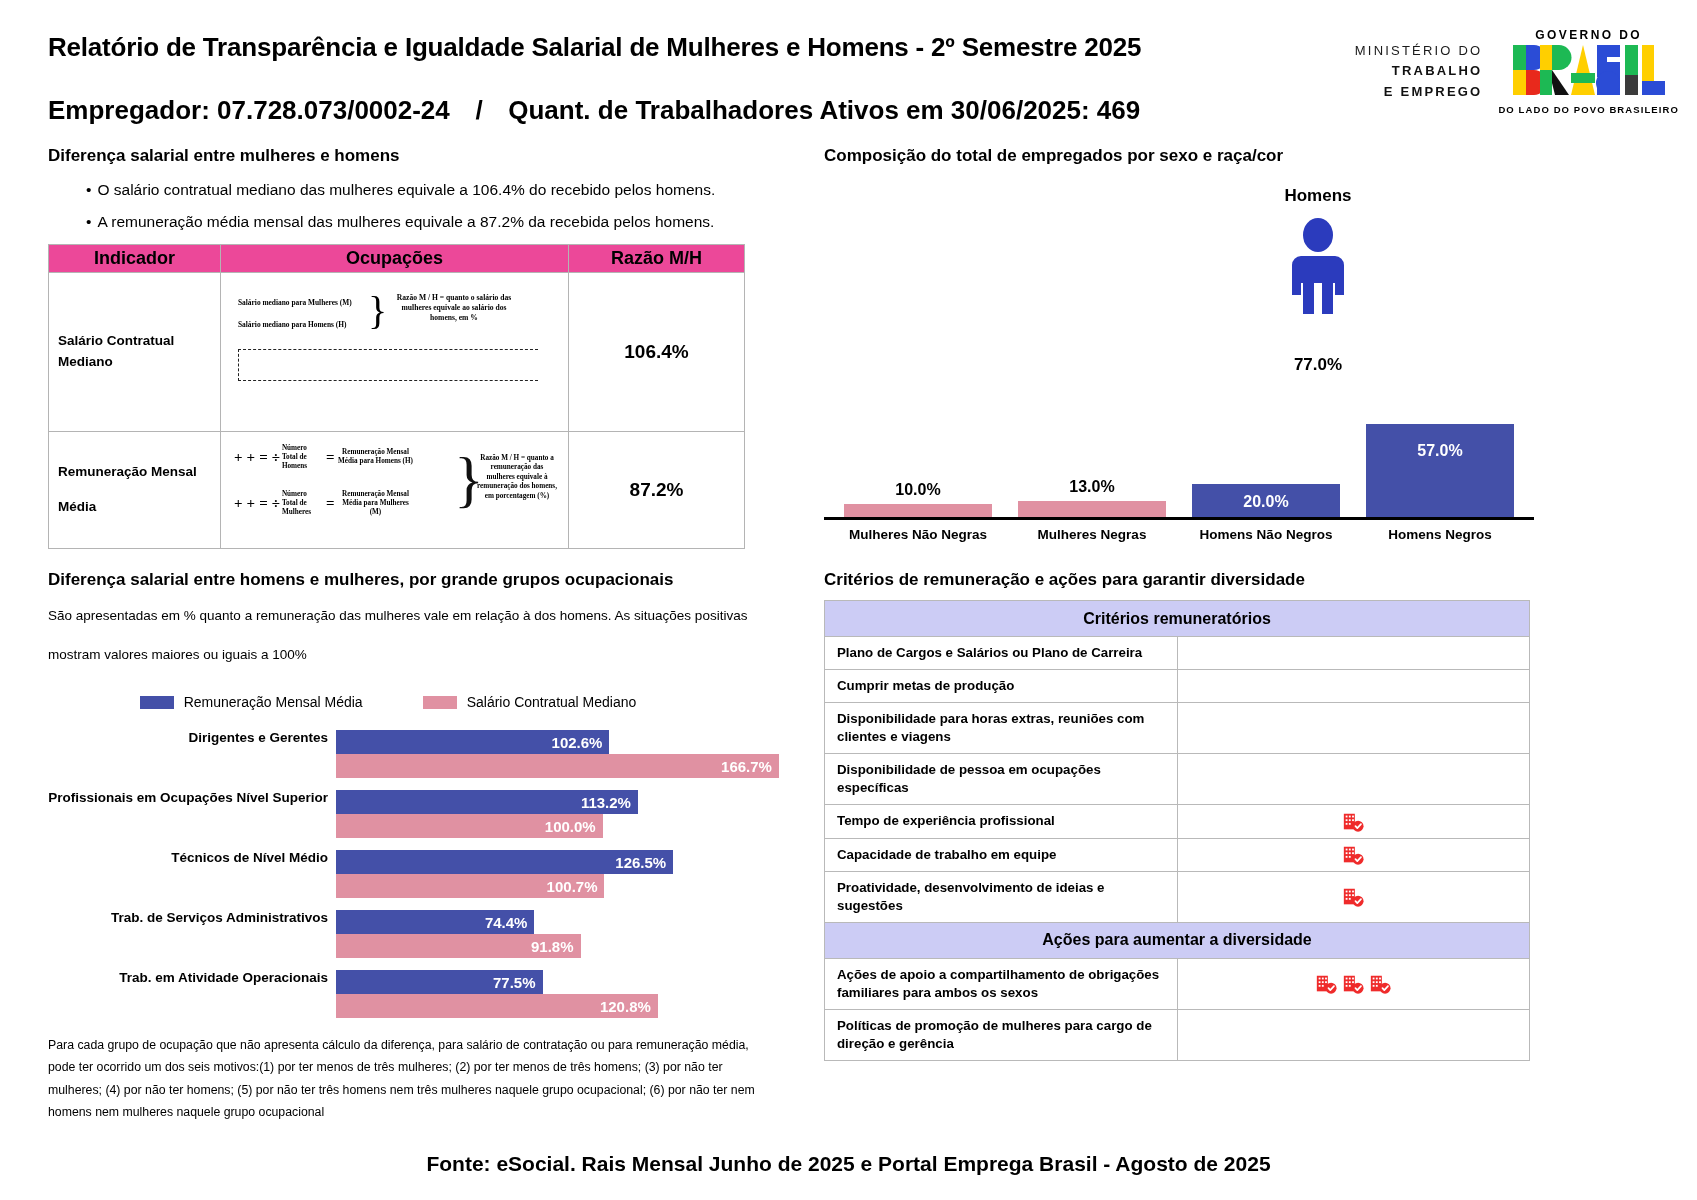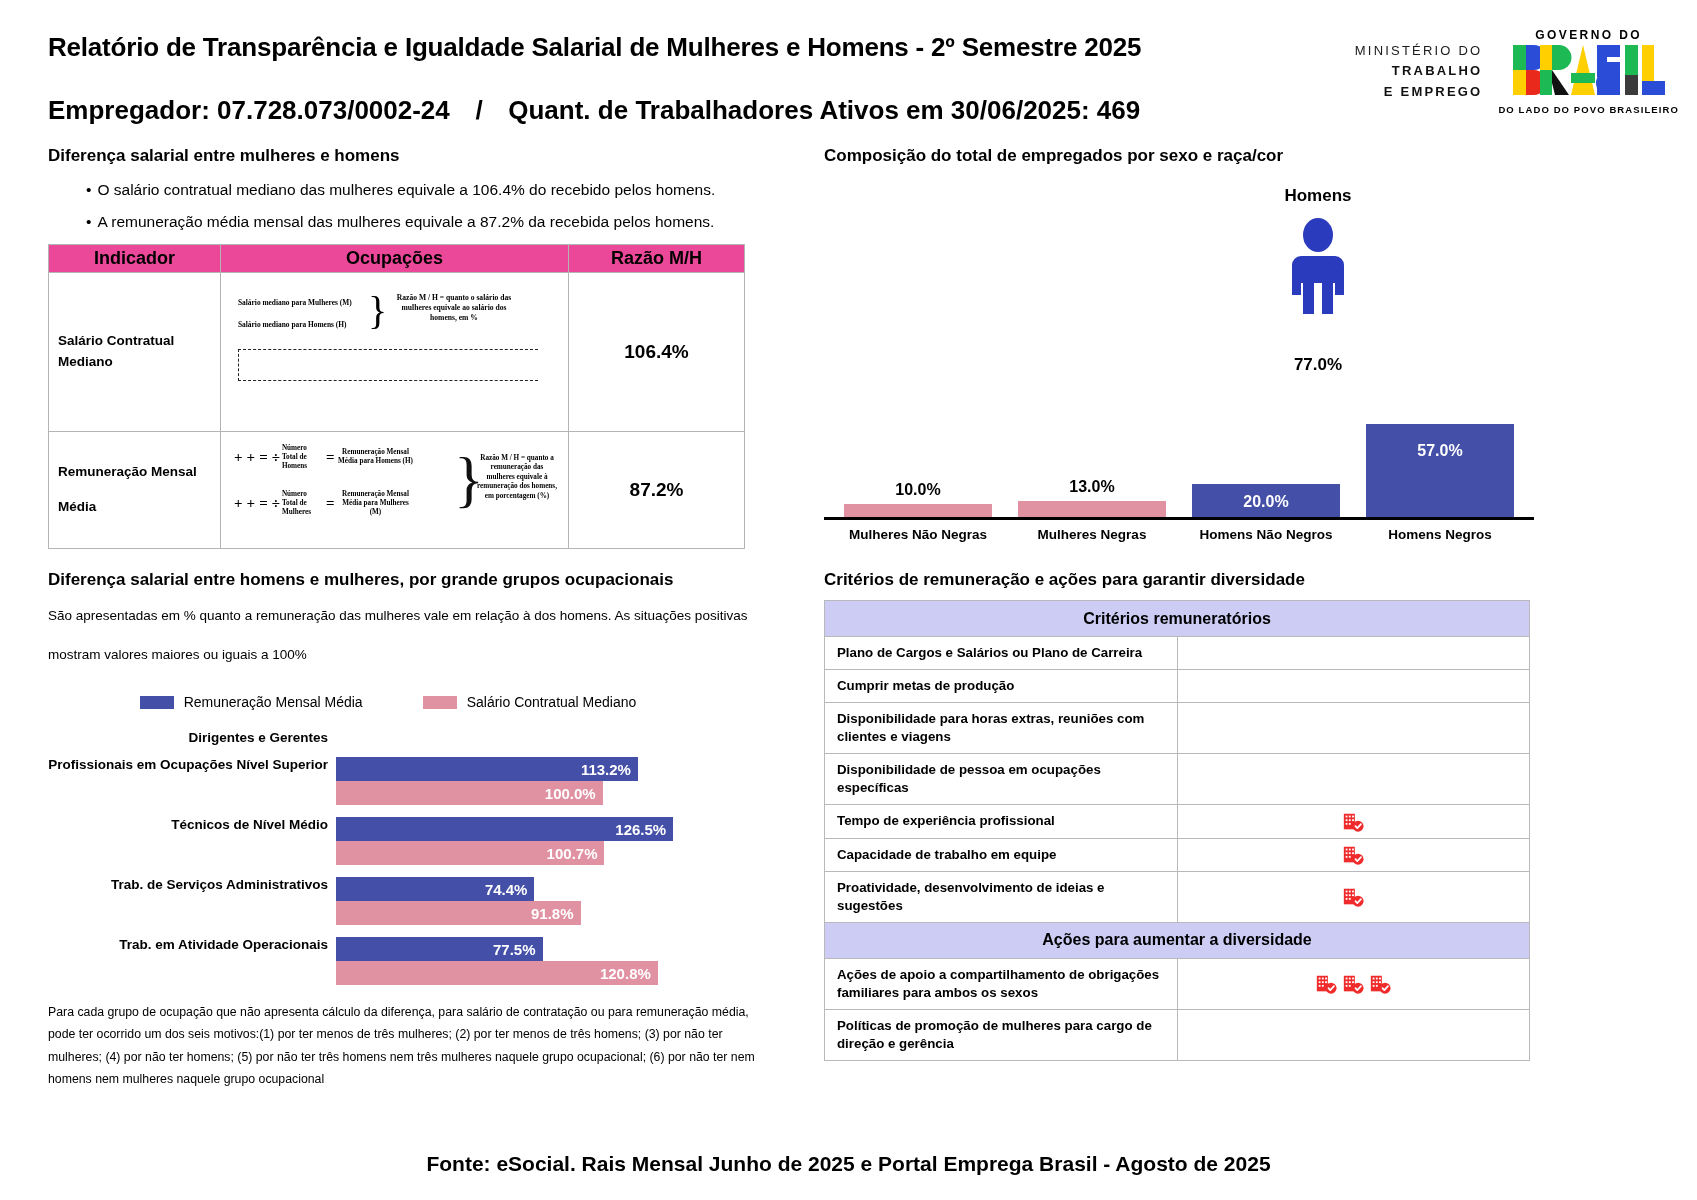--- a/index.html
+++ b/index.html
@@ -285,20 +285,28 @@
     <div class="legend-item">
       <span class="legend-swatch" style="background:#e091a2"></span>
       <span>Salário Contratual Mediano</span>
     </div>
   </div>
 
   <div class="occ-chart">
 
     <div class="occ-row">
       <div class="occ-label">Dirigentes e Gerentes</div>
+      <div class="occ-bars">
+        <div class="obar" style="width:60.5%;background:#4450a8">
+          <span class="val">102.6%</span>
+        </div>
+        <div class="obar" style="width:98%;background:#e091a2">
+          <span class="val">166.7%</span>
+        </div>
+      </div>
     </div>
 
     <div class="occ-row">
       <div class="occ-label">Profissionais em Ocupações Nível Superior</div>
       <div class="occ-bars">
         <div class="obar" style="width:66.8%;background:#4450a8">
           <span class="val">113.2%</span>
         </div>
         <div class="obar" style="width:59%;background:#e091a2">
           <span class="val">100.0%</span>

